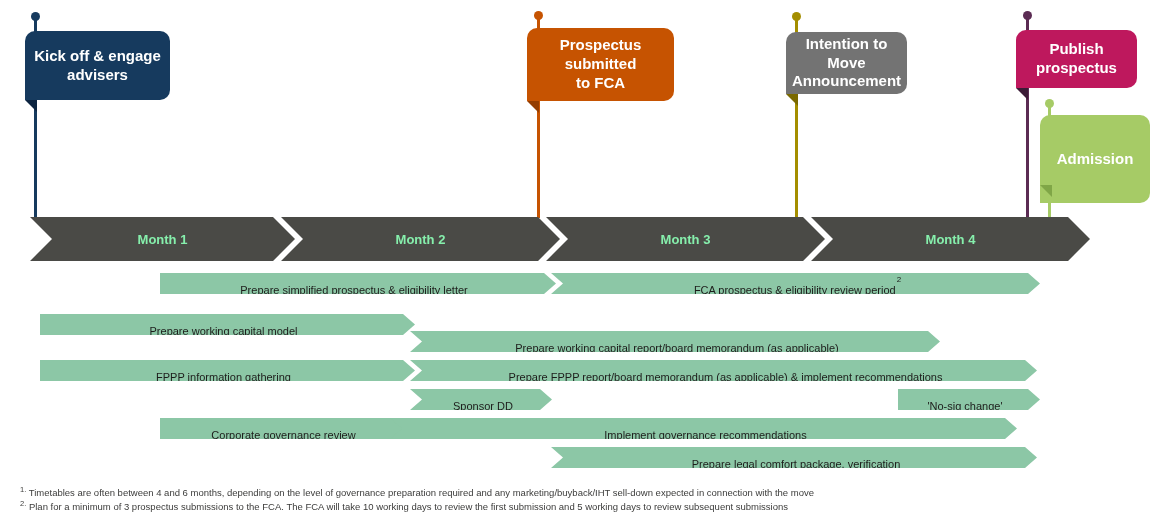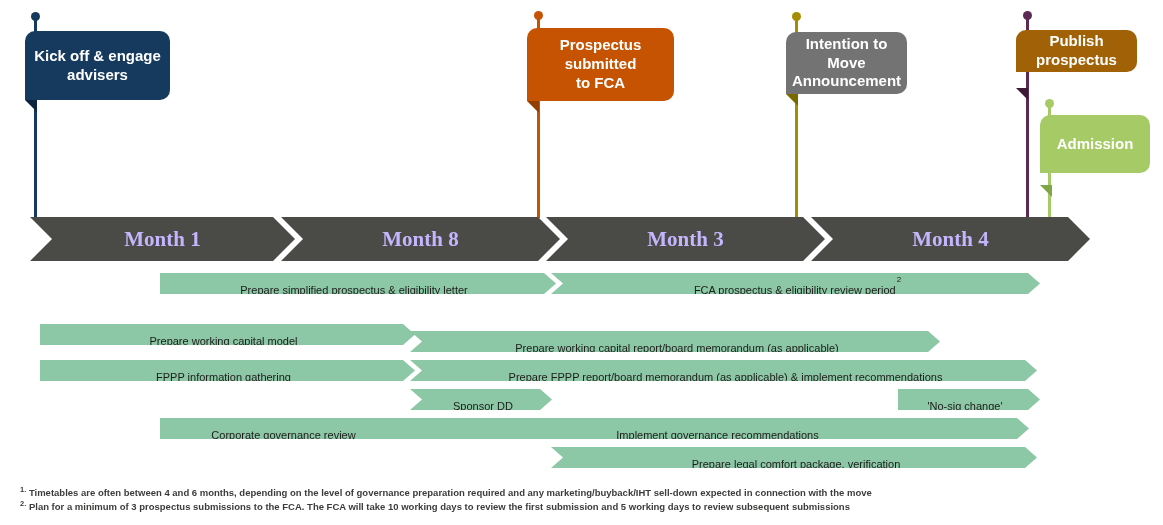--- a/index.html
+++ b/index.html
@@ -14,34 +14,34 @@
           border-radius: 10px 10px 10px 0; }
   .flag-label { color: #fff; font-weight: bold; font-size: 15px; line-height: 1.25;
           text-align: center; white-space: pre-line; }
   .fold { position: absolute; width: 12px; height: 12px;
           clip-path: polygon(0 0, 100% 0, 100% 100%); }
 
   
   .mseg { position: absolute; top: 217px; height: 44px; background: #4a4a46;
           display: flex; align-items: center; justify-content: center;
           clip-path: polygon(0 0, calc(100% - 22px) 0, 100% 50%, calc(100% - 22px) 100%, 0 100%, 22px 50%); }
-  .m-label { color: #c4b5fd; font-weight: bold; font-size: 21px; font-family: Liberation Serif, serif; }
+  .m-label { color: #86efac; font-weight: bold; font-size: 13px; }
 
   
   .bar { position: absolute; height: 21px; background: #8cc7a6;
          display: flex; align-items: center; justify-content: center;
          font-size: 11px; color: #1d1d1b; padding: 0 16px 0 8px;
          clip-path: polygon(0 0, calc(100% - 12px) 0, 100% 50%, calc(100% - 12px) 100%, 0 100%); }
   .bar.notch { clip-path: polygon(0 0, calc(100% - 12px) 0, 100% 50%, calc(100% - 12px) 100%, 0 100%, 12px 50%);
          padding-left: 20px; }
   .bar-label { white-space: nowrap; margin-top: 12px; }
   .bar-sup { font-size: 8px; align-self: flex-start; margin-top: 2px; margin-left: 1px; }
 
   
-  .footnote { position: absolute; left: 20px; font-size: 9.5px; color: #3c3c3b; white-space: nowrap; font-weight: bold; }
+  .footnote { position: absolute; left: 20px; font-size: 9.5px; color: #3c3c3b; white-space: nowrap; }
   .footnote sup { font-size: 7.5px; }
 </style>
 </head>
 <body>
 
 <div class="canvas">
 
   <div class="pole" style="left:34px; top:16px; height:202px; background:#163a5e"></div>
   <div class="dot" style="left:31px; top:12px; background:#163a5e"></div>
   <div class="flag" style="left:25px; top:31px; width:145px; height:69px; background:#163a5e">
@@ -62,75 +62,75 @@
   <div class="pole" style="left:795px; top:16px; height:202px; background:#a48e00"></div>
   <div class="dot" style="left:792px; top:12px; background:#a48e00"></div>
   <div class="flag" style="left:786px; top:32px; width:121px; height:62px; background:#737373">
     <span class="flag-label">Intention to Move
 Announcement</span>
   </div>
   <div class="fold" style="left:786px; top:94px; background:#7a6900"></div>
 
   <div class="pole" style="left:1026px; top:15px; height:203px; background:#5b2b53"></div>
   <div class="dot" style="left:1023px; top:11px; background:#5b2b53"></div>
-  <div class="flag" style="left:1016px; top:30px; width:121px; height:42px; background:#a16207">
+  <div class="flag" style="left:1016px; top:30px; width:121px; height:58px; background:#be185d">
     <span class="flag-label">Publish
 prospectus</span>
   </div>
   <div class="fold" style="left:1016px; top:88px; background:#3c1b37"></div>
 
   <div class="pole" style="left:1048px; top:103px; height:115px; background:#a6cb66"></div>
   <div class="dot" style="left:1045px; top:99px; background:#a6cb66"></div>
-  <div class="flag" style="left:1040px; top:115px; width:110px; height:58px; background:#a6cb66">
+  <div class="flag" style="left:1040px; top:115px; width:110px; height:88px; background:#a6cb66">
     <span class="flag-label">Admission</span>
   </div>
   <div class="fold" style="left:1040px; top:185px; background:#80a647"></div>
 
   <div class="mseg" style="left:30px; width:265px">
     <span class="m-label">Month 1</span>
   </div>
   <div class="mseg" style="left:281px; width:279px">
-    <span class="m-label">Month 8</span>
+    <span class="m-label">Month 2</span>
   </div>
   <div class="mseg" style="left:546px; width:279px">
     <span class="m-label">Month 3</span>
   </div>
   <div class="mseg" style="left:811px; width:279px">
     <span class="m-label">Month 4</span>
   </div>
 
   <div class="bar" style="left:160px; top:273px; width:396px">
     <span class="bar-label">Prepare simplified prospectus &amp; eligibility letter</span>
   </div>
   <div class="bar notch" style="left:551px; top:273px; width:489px">
     <span class="bar-label">FCA prospectus &amp; eligibility review period</span>
       <span class="bar-sup">2</span>
   </div>
-  <div class="bar" style="left:40px; top:324px; width:375px">
+  <div class="bar" style="left:40px; top:314px; width:375px">
     <span class="bar-label">Prepare working capital model</span>
   </div>
   <div class="bar notch" style="left:410px; top:331px; width:530px">
     <span class="bar-label">Prepare working capital report/board memorandum (as applicable)</span>
   </div>
   <div class="bar" style="left:40px; top:360px; width:375px">
     <span class="bar-label">FPPP information gathering</span>
   </div>
   <div class="bar notch" style="left:410px; top:360px; width:627px">
     <span class="bar-label">Prepare FPPP report/board memorandum (as applicable) &amp; implement recommendations</span>
   </div>
   <div class="bar notch" style="left:410px; top:389px; width:142px">
     <span class="bar-label">Sponsor DD</span>
   </div>
   <div class="bar" style="left:160px; top:418px; width:255px">
     <span class="bar-label">Corporate governance review</span>
   </div>
   <div class="bar" style="left:898px; top:389px; width:142px">
     <span class="bar-label">'No-sig change'</span>
   </div>
-  <div class="bar notch" style="left:402px; top:418px; width:627px">
+  <div class="bar notch" style="left:390px; top:418px; width:627px">
     <span class="bar-label">Implement governance recommendations</span>
   </div>
   <div class="bar notch" style="left:551px; top:447px; width:486px">
     <span class="bar-label">Prepare legal comfort package, verification</span>
   </div>
 
   <div class="footnote" style="top:485px">
     <sup>1.</sup>
     <span>Timetables are often between 4 and 6 months, depending on the level of governance preparation required and any marketing/buyback/IHT sell-down expected in connection with the move</span>
   </div>

